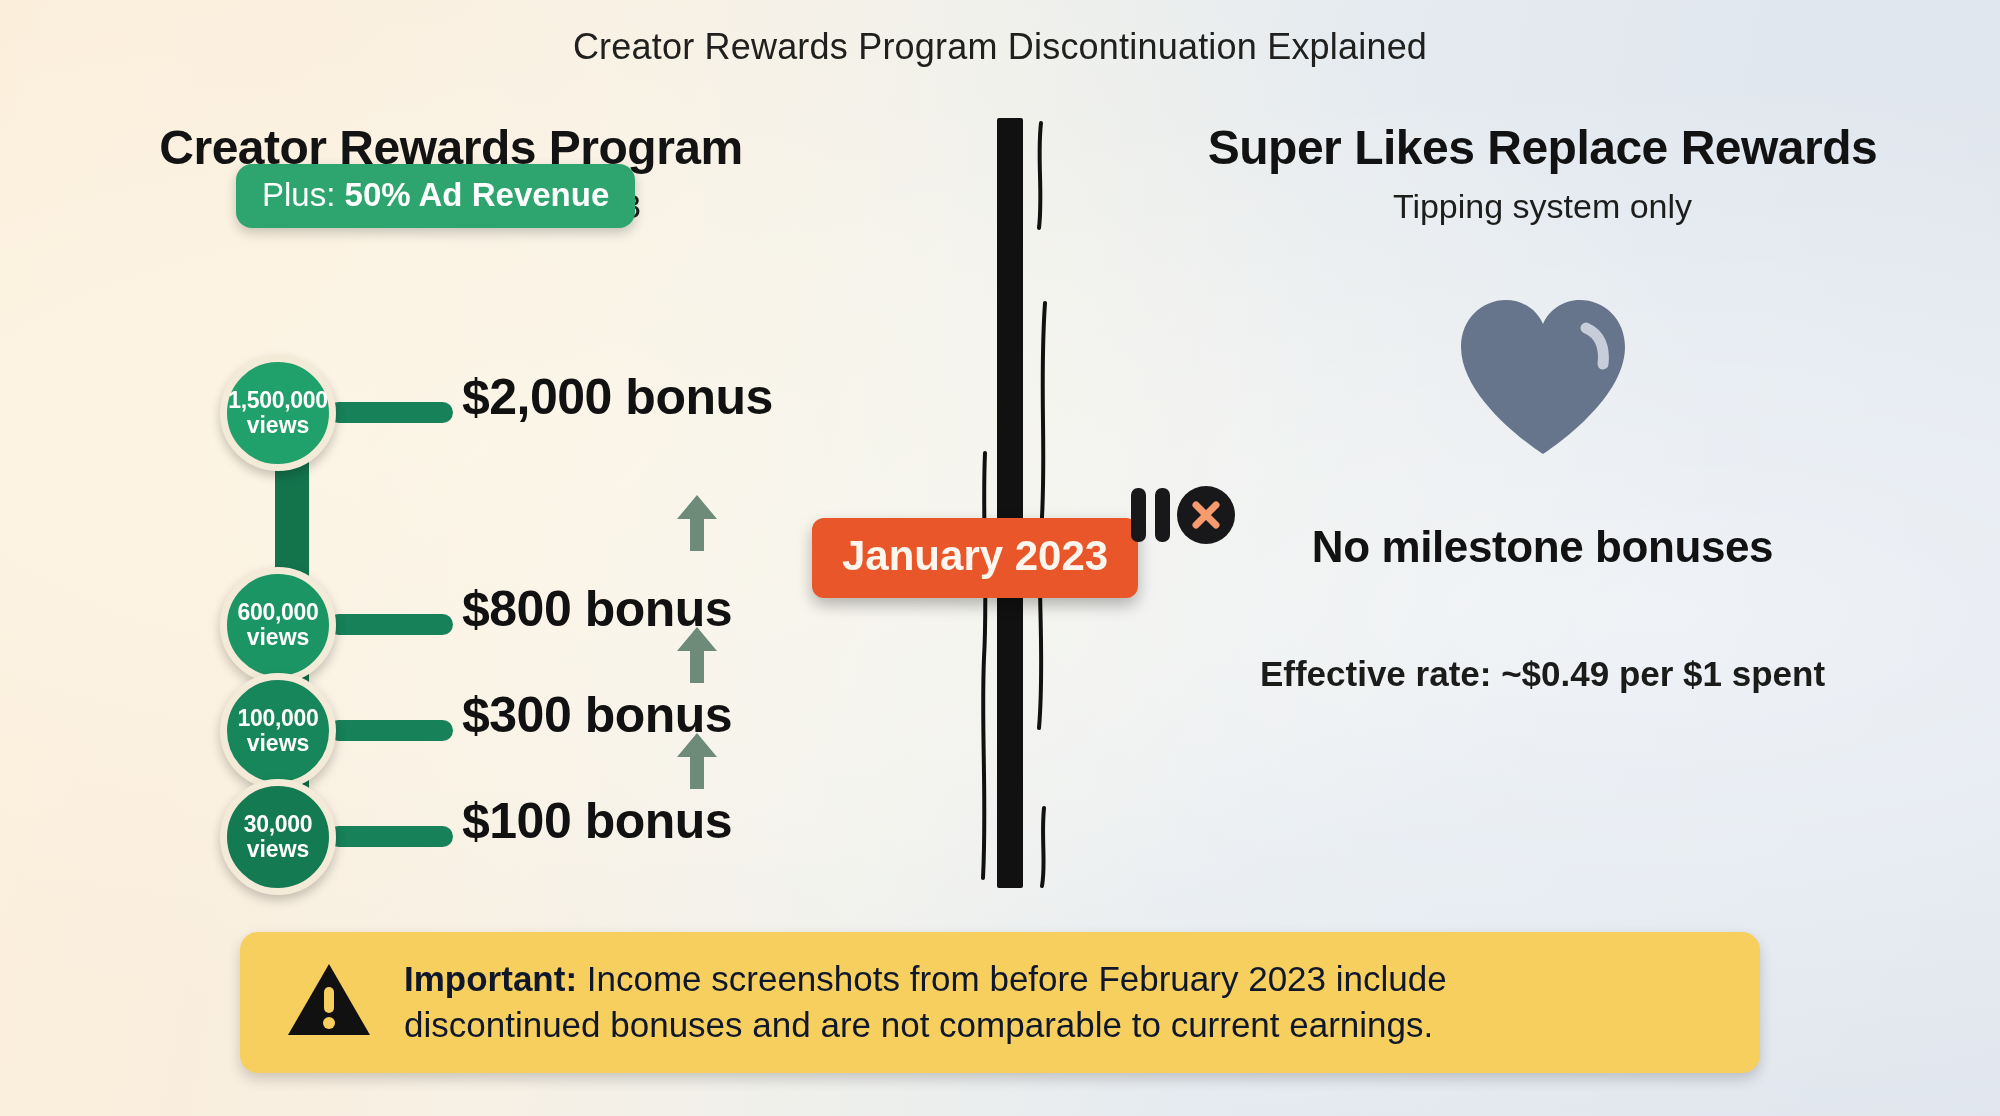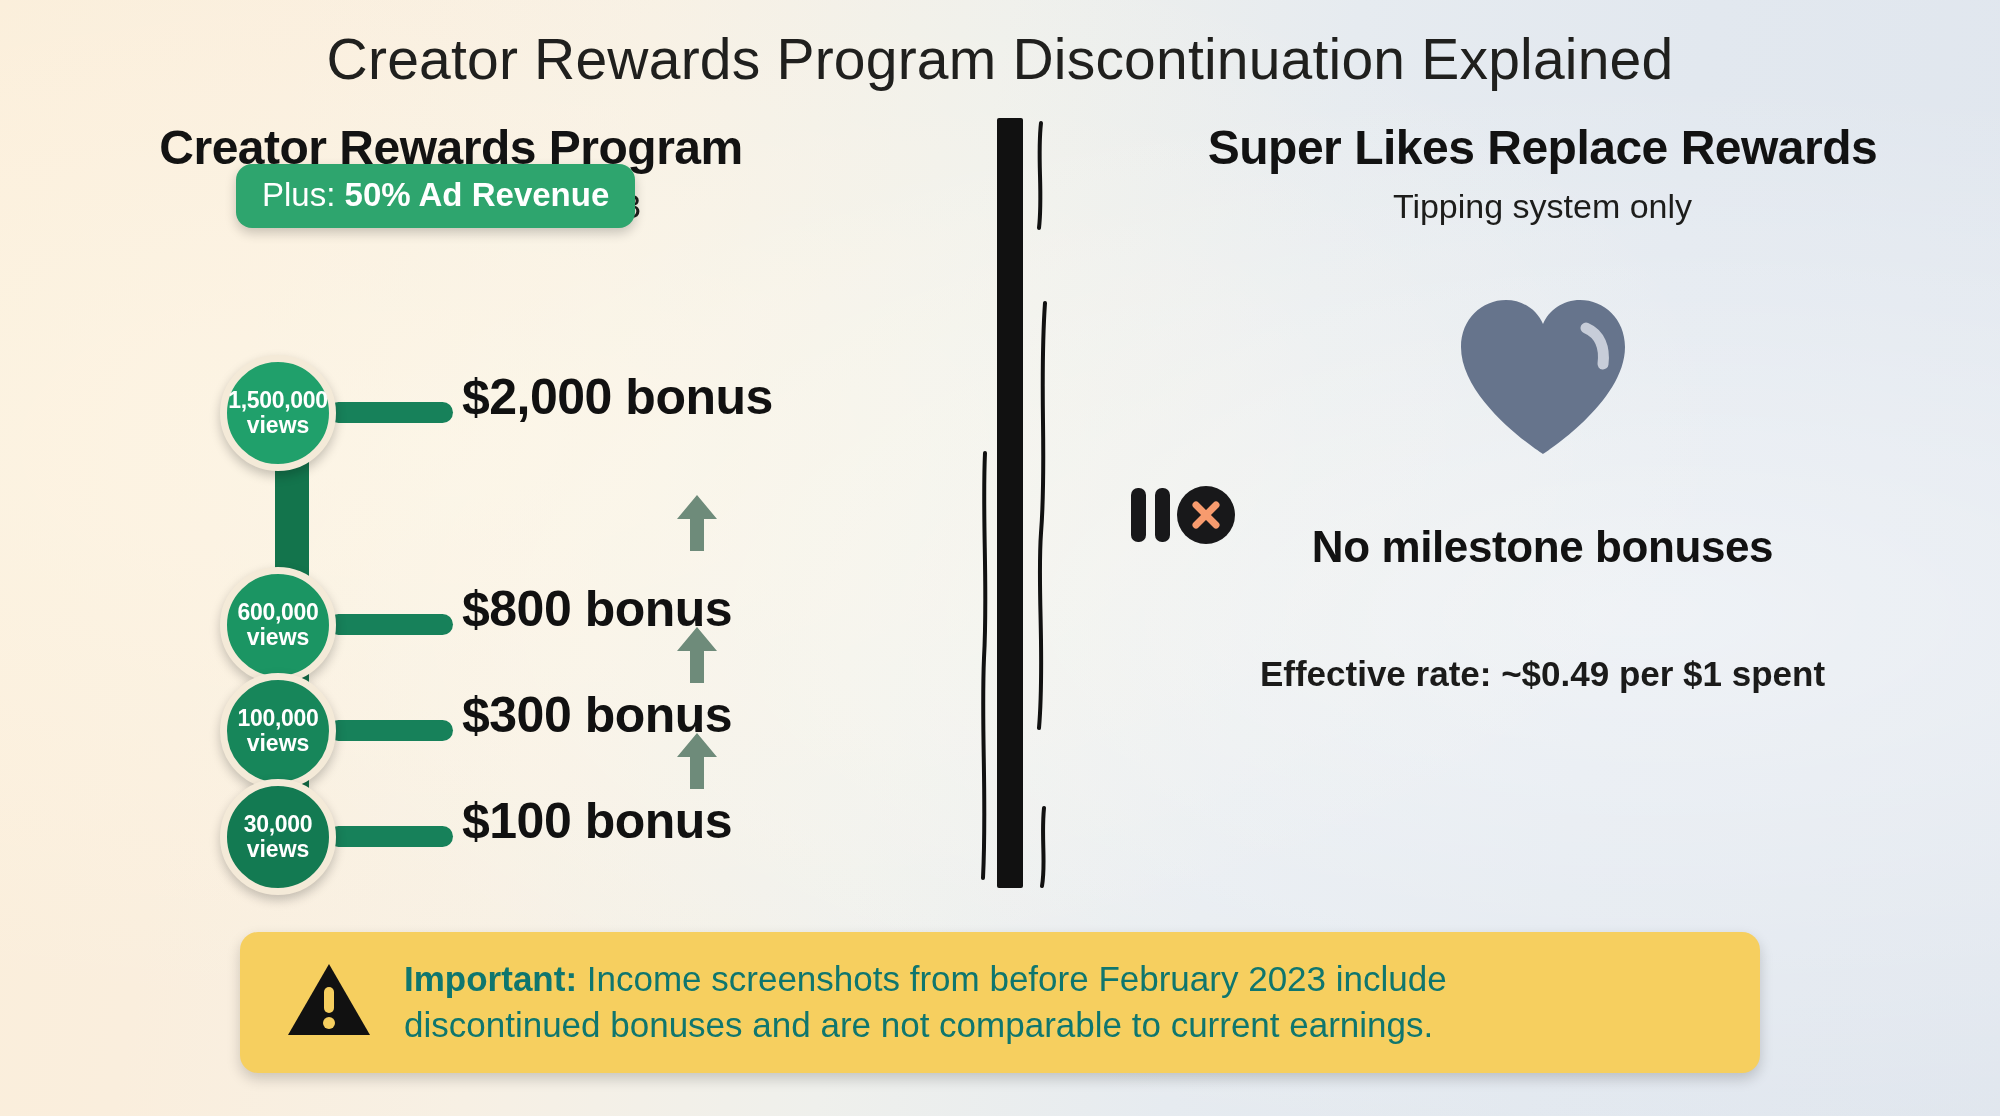--- a/index.html
+++ b/index.html
@@ -37,21 +37,21 @@
       radial-gradient(ellipse at 82% 55%, rgba(255,255,255,0.45) 0%, rgba(255,255,255,0) 62%);
   }
 
   
   .page-title {
     position: absolute;
     top: 26px;
     left: 0;
     width: 100%;
     text-align: center;
-    font-size: 57px;
+    font-size: 36px;
     font-weight: 400;
     color: #20201e;
     letter-spacing: 0.2px;
     white-space: nowrap;
   }
 
   
   .left-panel {
     position: absolute;
     left: 0;
@@ -280,21 +280,21 @@
     box-sizing: border-box;
   }
   .warning-icon {
     flex: 0 0 auto;
     margin-right: 32px;
     margin-left: 6px;
   }
   .warning-text {
     font-size: 35px;
     line-height: 1.30;
-    color: #0f766e;
+    color: #0f172a;
     font-weight: 400;
   }
   .warning-text b { font-weight: bold; }
 </style>
 </head>
 <body>
 
 <div class="canvas">
 
   <div class="vignette"></div>
@@ -383,20 +383,21 @@
   <div class="divider">
     <div class="bar"></div>
     <svg width="110" height="770" viewBox="0 0 110 770">
       <path d="M10 335 C7 400, 13 470, 9 540 C6 610, 12 680, 8 760" stroke="#111111" stroke-width="4" fill="none" stroke-linecap="round"></path>
       <path d="M66 5 C62 40, 68 75, 64 110" stroke="#111111" stroke-width="4" fill="none" stroke-linecap="round"></path>
       <path d="M70 185 C64 270, 72 340, 66 415 C62 470, 70 540, 64 610" stroke="#111111" stroke-width="4" fill="none" stroke-linecap="round"></path>
       <path d="M69 690 C66 720, 71 745, 67 768" stroke="#111111" stroke-width="4" fill="none" stroke-linecap="round"></path>
     </svg>
   </div>
 
+  <div class="date-badge">January 2023</div>
 
   <div class="pause-icon">
     <svg width="44" height="58" viewBox="0 0 44 58">
       <rect x="2" y="2" width="15" height="54" rx="7" fill="#18181a"></rect>
       <rect x="26" y="2" width="15" height="54" rx="7" fill="#18181a"></rect>
     </svg>
   </div>
 
   <div class="stop-icon">
     <svg width="62" height="62" viewBox="0 0 62 62">

